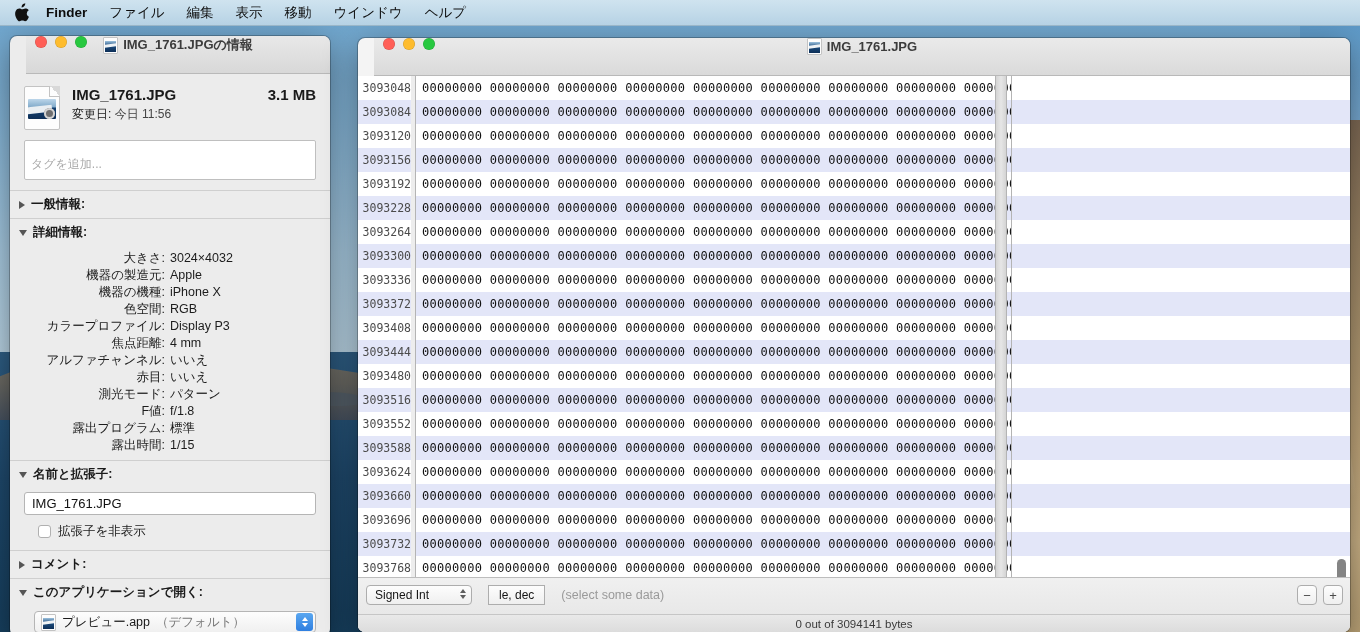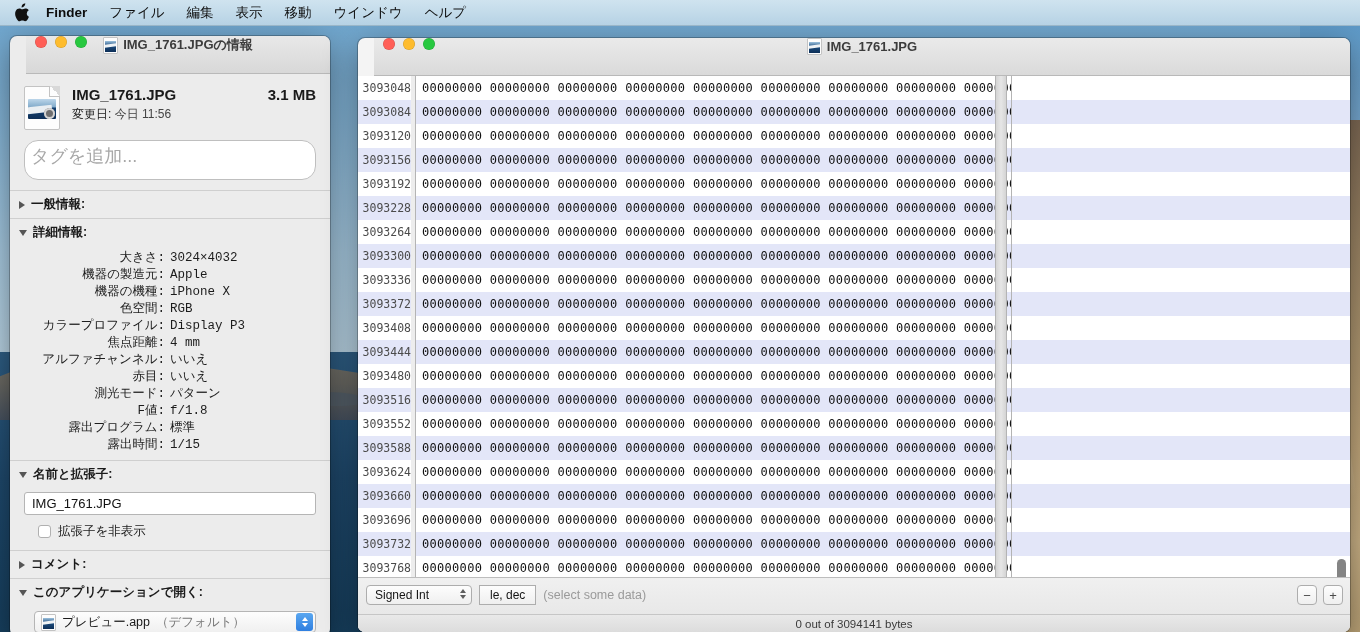--- a/index.html
+++ b/index.html
@@ -87,32 +87,32 @@
   #info-window { left: 10px; top: 36px; width: 320px; height: 600px; background: #ececec; }
   .info-body { height: calc(100% - 22px); overflow: hidden; font-size: 12.5px; color: #1a1a1a; }
   .info-head { display: flex; align-items: flex-start; padding: 12px 14px 8px 14px; gap: 12px; }
   .file-name-row { flex: 1; }
   .file-name { font-size: 15px; font-weight: bold; }
   .file-mod { font-size: 12px; color: #444; margin-top: 3px; }
   .file-mod .lbl { color: #222; }
   .file-size { font-size: 15px; font-weight: bold; color: #1a1a1a; white-space: nowrap; }
   .tagfield {
     margin: 2px 14px 10px 14px; height: 40px; background: #fff;
-    border: 1px solid #bfbfbf; border-radius: 14px;
-    font-size: 18px; color: #a8a8a8; padding: 3px 6px;
+    border: 1px solid #bfbfbf; border-radius: 2px;
+    font-size: 12px; color: #a8a8a8; padding: 15px 6px;
   }
   .sep { height: 1px; background: #cfcfcf; }
   .disclosure-row {
     display: flex; align-items: center; gap: 6px;
     padding: 5px 9px; font-size: 12.5px; font-weight: bold; color: #1a1a1a;
   }
   .tri { width: 0; height: 0; }
   .tri.closed { border-left: 6px solid #555; border-top: 4.5px solid transparent; border-bottom: 4.5px solid transparent; }
   .tri.open   { border-top: 6px solid #555; border-left: 4.5px solid transparent; border-right: 4.5px solid transparent; }
-  .meta-list { padding: 4px 4px 6px 8px; font-family: Liberation Mono, monospace; }
+  .meta-list { padding: 4px 4px 6px 8px; }
   .meta-row { display: flex; font-size: 12.5px; line-height: 17px; }
   .meta-key { width: 152px; text-align: right; padding-right: 5px; color: #1c1c1c; }
   .meta-val { flex: 1; color: #1c1c1c; }
   .name-field {
     margin: 4px 14px 8px 14px; height: 23px; background: #fff;
     border: 1px solid #b5b5b5; border-radius: 3px;
     display: flex; align-items: center; padding: 0 7px; font-size: 13px; color: #111;
   }
   .check-row { display: flex; align-items: center; gap: 7px; padding: 0 14px 10px 28px; font-size: 12.5px; }
   .checkbox { width: 13px; height: 13px; border: 1px solid #b0b0b0; border-radius: 3px; background: #fff; }
@@ -189,21 +189,21 @@
     position: absolute; right: 2px; top: 0; bottom: 0; width: 13px; background: transparent;
   }
   .vscroll .thumb {
     position: absolute; right: 2px; bottom: 6px; width: 9px; height: 28px;
     background: #848484; border-radius: 5px;
   }
   .hex-bottom {
     position: absolute; left: 0; right: 0; bottom: 0; height: 55px;
     background: linear-gradient(180deg,#f0f0f0,#e4e4e4); border-top: 1px solid #bdbdbd;
   }
-  .bbar-row { display: flex; align-items: center; gap: 7px; padding: 7px 8px 0 8px; }
+  .bbar-row { display: flex; align-items: center; gap: 16px; padding: 7px 8px 0 8px; }
   .select-ctl {
     height: 20px; min-width: 106px; padding: 0 20px 0 8px; position: relative;
     background: linear-gradient(180deg,#fdfdfd,#efefef); border: 1px solid #adadad; border-radius: 4px;
     font-size: 12px; color: #151515; display: flex; align-items: center;
   }
   .select-ctl .arrows {
     position: absolute; right: 5px; top: 3px; display: flex; flex-direction: column; gap: 2px; align-items: center;
   }
   .select-ctl .arrows .u { width:0;height:0;border-bottom:4px solid #5e5e5e;border-left:3px solid transparent;border-right:3px solid transparent; }
   .select-ctl .arrows .d { width:0;height:0;border-top:4px solid #5e5e5e;border-left:3px solid transparent;border-right:3px solid transparent; }

